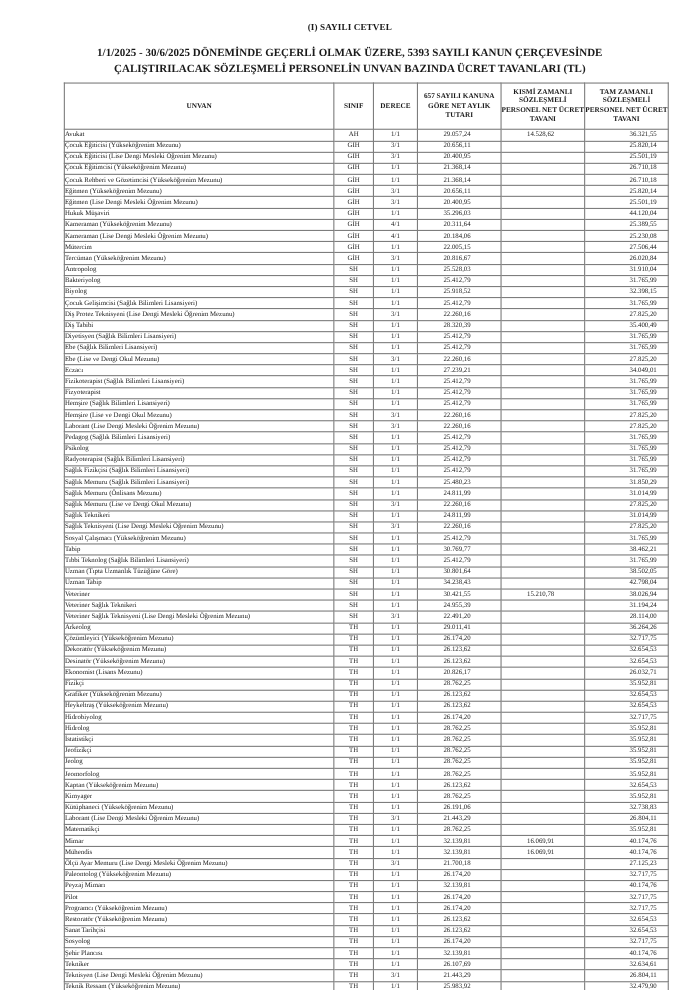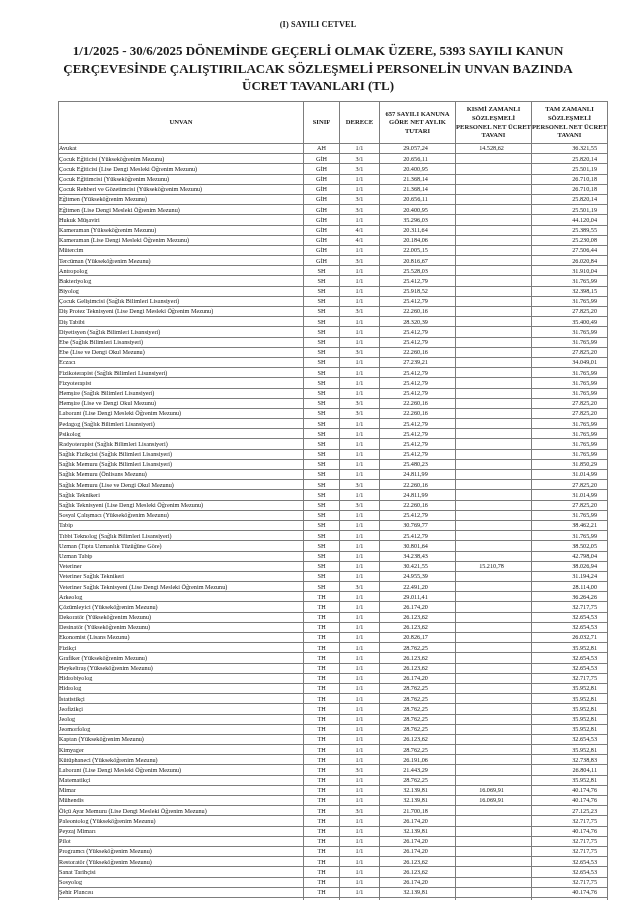--- a/index.html
+++ b/index.html
@@ -26,21 +26,21 @@
     text-align: center;
     font-weight: bold;
     font-size: 8.3px;
     letter-spacing: 0.1px;
     margin: 8px 0 6px 0;
     line-height: 1.25;
   }
   .doc-subtitle {
     text-align: center;
     font-weight: bold;
-    font-size: 13px;
+    font-size: 10px;
     line-height: 1.35;
     margin: 12px 0 6px 0;
     padding: 0 2px;
   }
   table.cetvel {
     width: 100%;
     border-collapse: collapse;
     table-layout: fixed;
     border: 1px solid #4a4a4a;
   }

